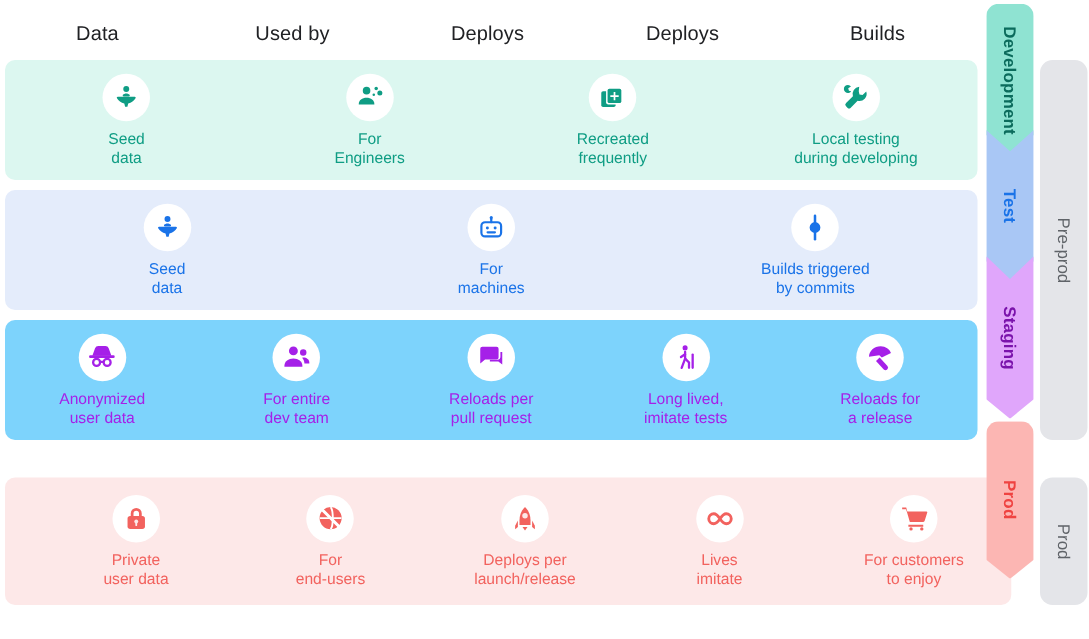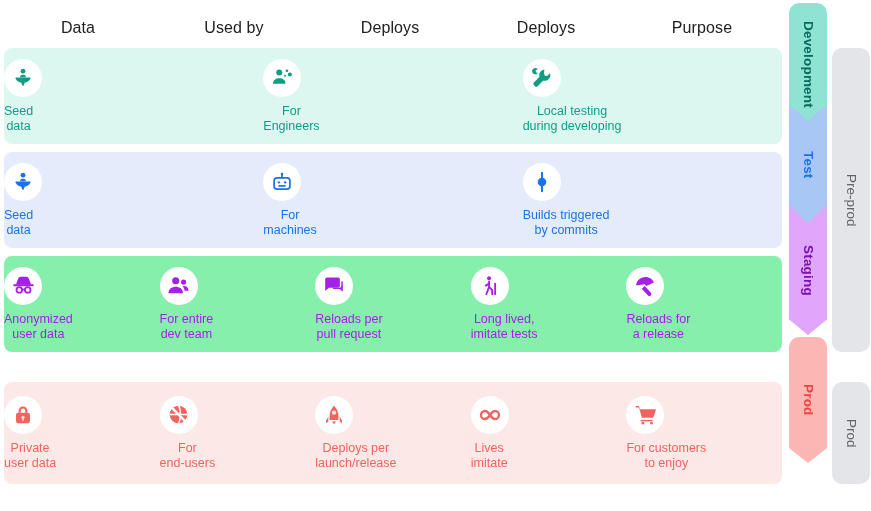--- a/index.html
+++ b/index.html
@@ -12,31 +12,31 @@
   }
   #stage{position:relative;width:694px;height:511px;}
 
   
   .header-row{position:absolute;left:0;top:12px;width:780px;height:32px;display:flex;}
   .header-cell{flex:1 1 0;display:flex;align-items:center;justify-content:center;
     font-size:16px;color:#202124;letter-spacing:.1px;}
 
   
   .row{position:absolute;left:4px;width:778px;border-radius:8px;display:flex;}
-  .cell{flex:1 1 0;display:flex;flex-direction:column;align-items:flex-start;justify-content:center;}
+  .cell{flex:1 1 0;display:flex;flex-direction:column;align-items:center;justify-content:center;}
   .bubble{width:38px;height:38px;border-radius:50%;background:#ffffff;
     display:flex;align-items:center;justify-content:center;margin-bottom:7px;}
   .bubble svg{display:block;}
   .caption{font-size:12.5px;line-height:15px;text-align:center;white-space:pre-line;}
 
   
   .row-dev{background:#dcf7f0;}
   .row-test{background:#e4ecfb;}
-  .row-stg{background:#86efac;}
-  .row-prod{background:#fde8e8;}
+  .row-stg{background:#7dd3fc;}
+  .row-prod{background:#fde8e8;padding-left:27px;}
 
   .c-dev{color:#0f9d84;}
   .c-test{color:#1a73e8;}
   .c-stg{color:#a520e8;}
   .c-prod{color:#f2625e;}
 
   
   .arrowcol{position:absolute;left:789px;width:38px;}
   .arrow{position:absolute;left:0;width:38px;display:flex;align-items:center;justify-content:center;}
   .arrow span{
@@ -73,21 +73,21 @@
 </head>
 <body>
 
 <div id="stage">
 
   <div class="header-row">
     <div class="header-cell">Data</div>
     <div class="header-cell">Used by</div>
     <div class="header-cell">Deploys</div>
     <div class="header-cell">Deploys</div>
-    <div class="header-cell">Purpose</div>
+    <div class="header-cell">Builds</div>
   </div>
 
   <div class="row row-dev" style="top:48px;height:96px;">
 
     <div class="cell">
       <div class="bubble">
         <svg width="22" height="22" viewBox="0 0 24 24" fill="#0f9d84">
           <circle cx="12" cy="4.6" r="2.6"></circle>
           <path d="M12 8.4c-1.2 0-2.2.5-2.9 1.3-.5.6-.1 1.4.7 1.4h4.4c.8 0 1.2-.8.7-1.4-.7-.8-1.7-1.3-2.9-1.3z"></path>
           <path d="M4.6 11.4c-.7 0-1.1.7-.7 1.3 1.3 2.3 3.6 4 6.4 4.5l.7 2.9h2l.7-2.9c2.8-.5 5.1-2.2 6.4-4.5.4-.6 0-1.3-.7-1.3H4.6z"></path>
@@ -105,20 +105,32 @@
           <circle cx="17.4" cy="4.2" r="1.5"></circle>
           <circle cx="20.6" cy="8.1" r="2.2"></circle>
           <circle cx="15.3" cy="9.6" r="1.1"></circle>
         </svg>
       </div>
       <div class="caption c-dev">For
 Engineers</div>
     </div>
 
 
+    <div class="cell">
+      <div class="bubble">
+        <svg width="22" height="22" viewBox="0 0 24 24" fill="#0f9d84">
+          <rect x="2.2" y="6.5" width="12.5" height="13.8" rx="1.6"></rect>
+          <rect x="6.4" y="3" width="14.6" height="15.2" rx="2" fill="#ffffff"></rect>
+          <rect x="7.7" y="4.3" width="12" height="12.6" rx="1.5" fill="#0f9d84"></rect>
+          <path d="M13 7.1h1.5v2.9h2.9v1.5h-2.9v2.9H13v-2.9h-2.9V10H13z" fill="#ffffff"></path>
+        </svg>
+      </div>
+      <div class="caption c-dev">Recreated
+frequently</div>
+    </div>
 
     <div class="cell">
       <div class="bubble">
         <svg width="22" height="22" viewBox="0 0 24 24" fill="#0f9d84">
           <path d="M14.6 2.6a6.3 6.3 0 0 0-5.5 8.2l-6 6a2 2 0 0 0 0 2.9l1.2 1.2a2 2 0 0 0 2.9 0l6-6a6.3 6.3 0 0 0 7.5-8.2l-3.2 3.2-2.7-.6-.6-2.7z"></path>
           <path d="M7.4 2.3a3.5 3.5 0 1 0 .2 4.2l-2-.5-.6-2.1z"></path>
         </svg>
       </div>
       <div class="caption c-dev">Local testing
 during developing</div>

